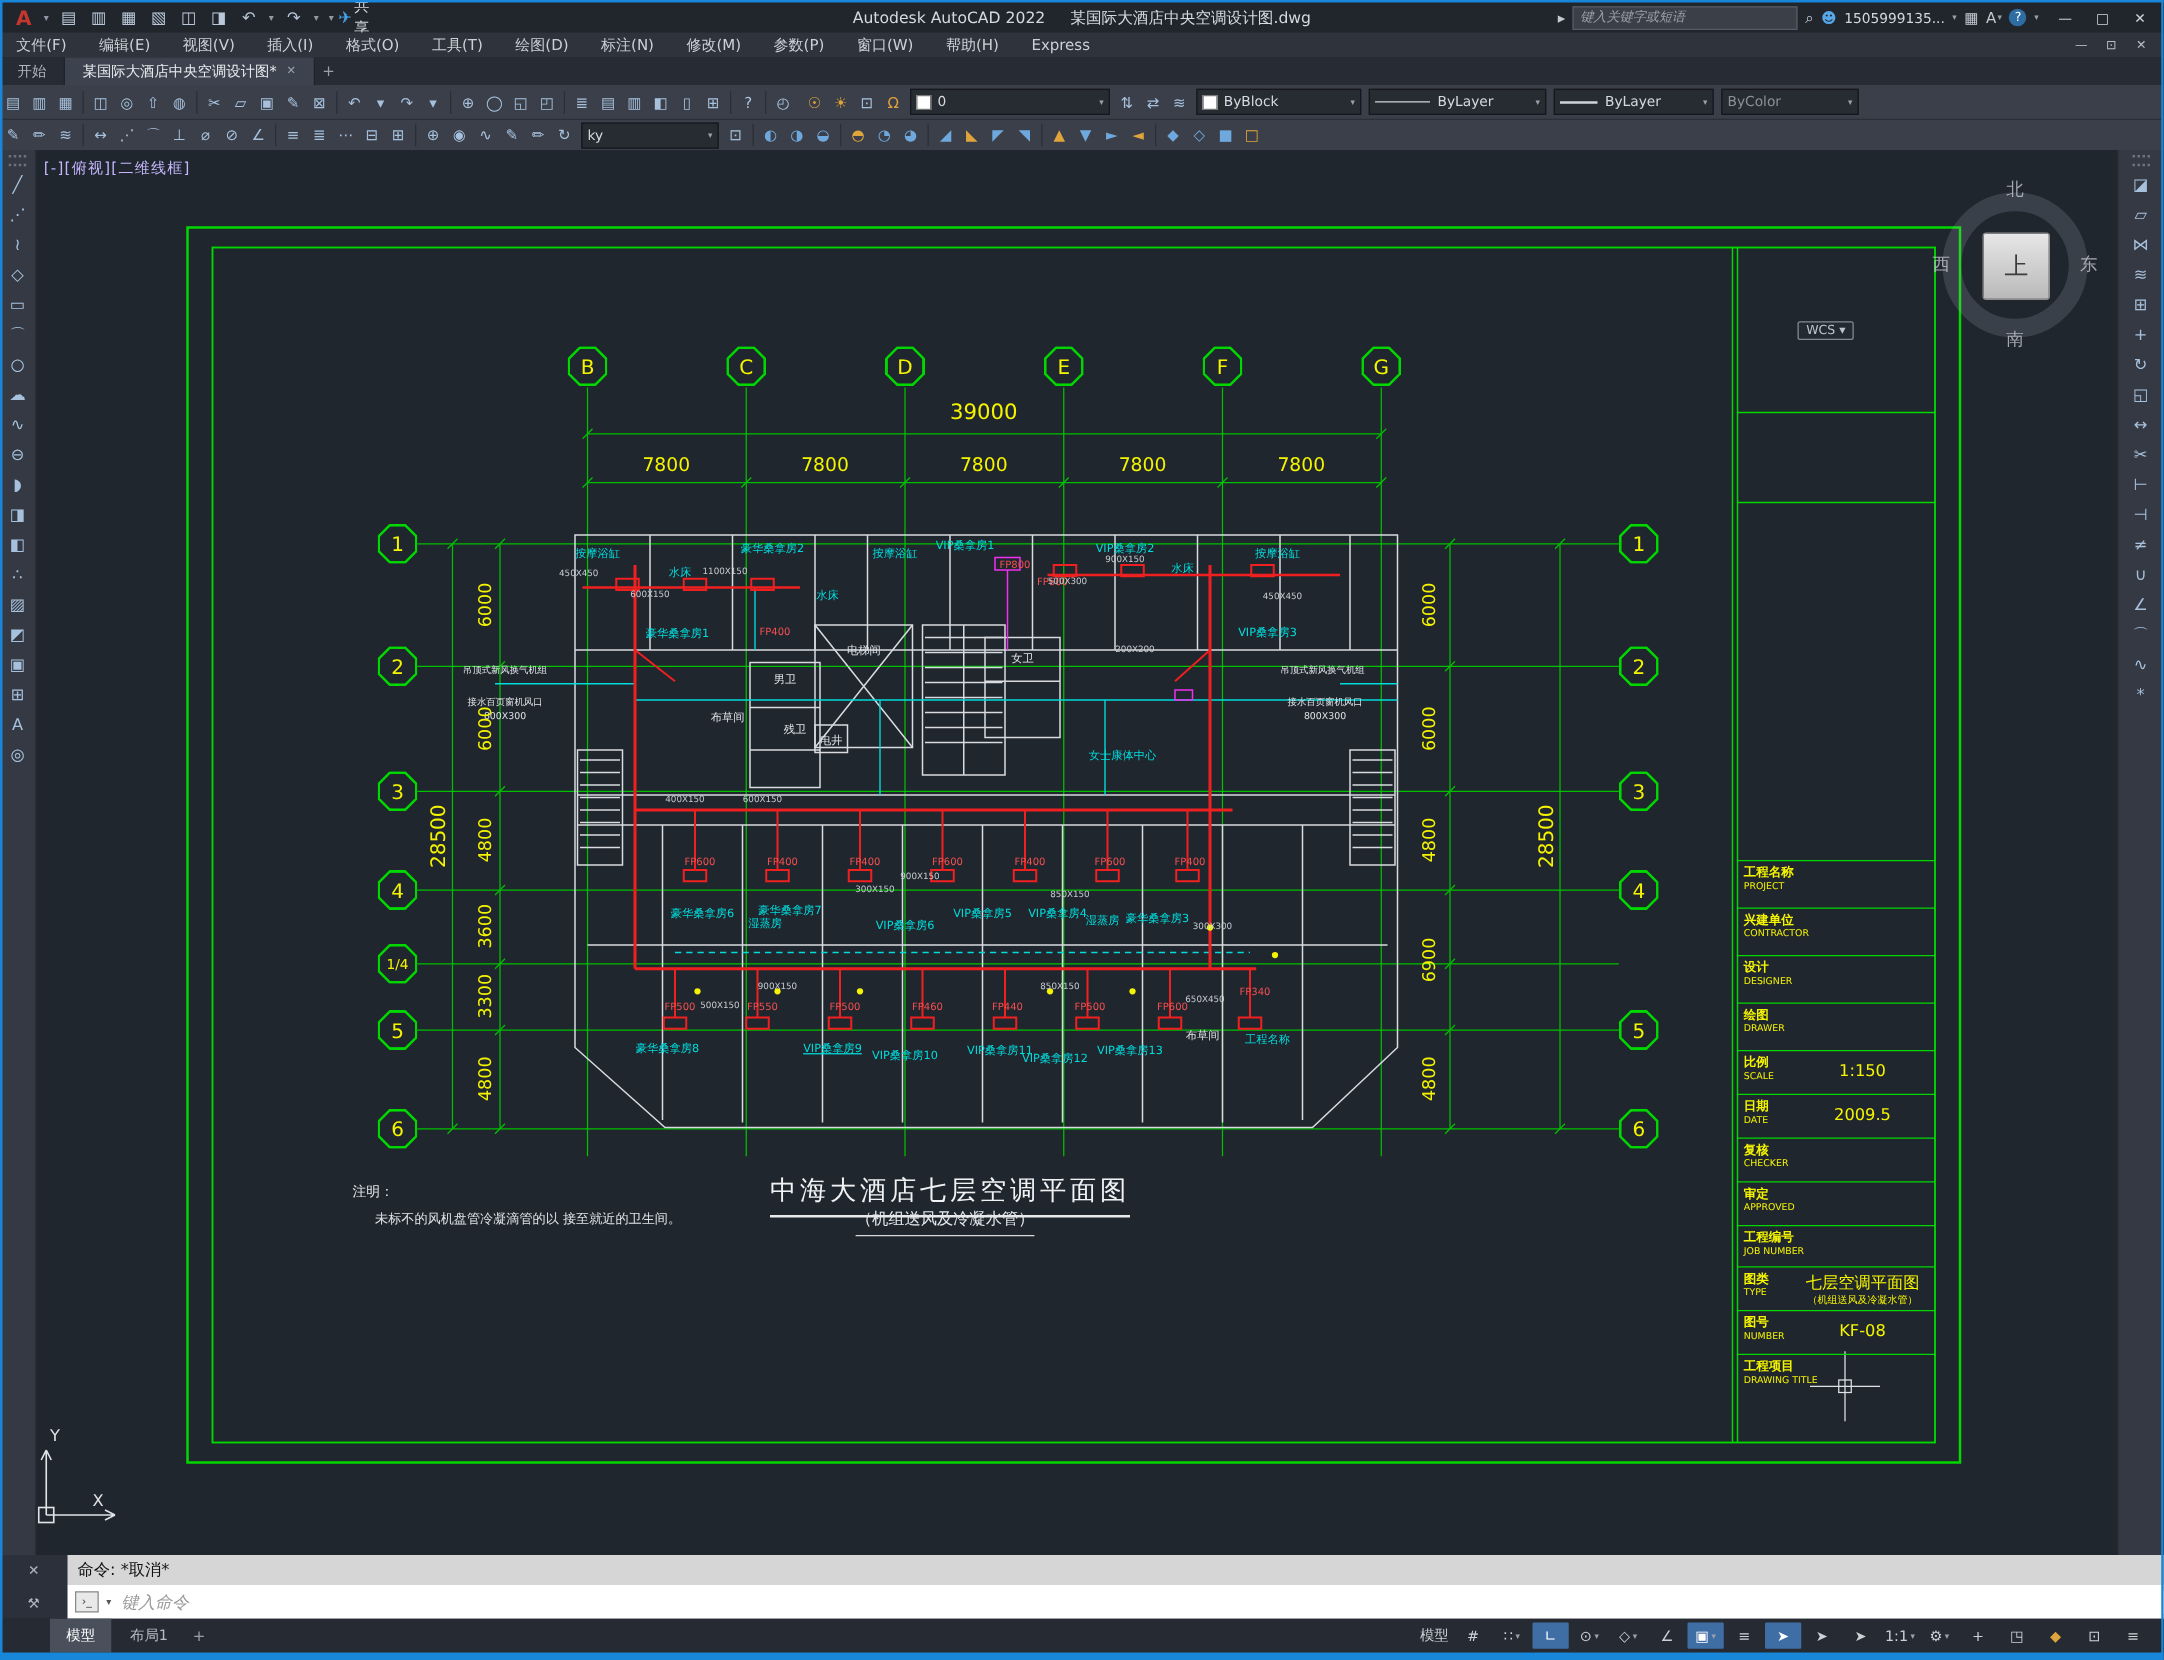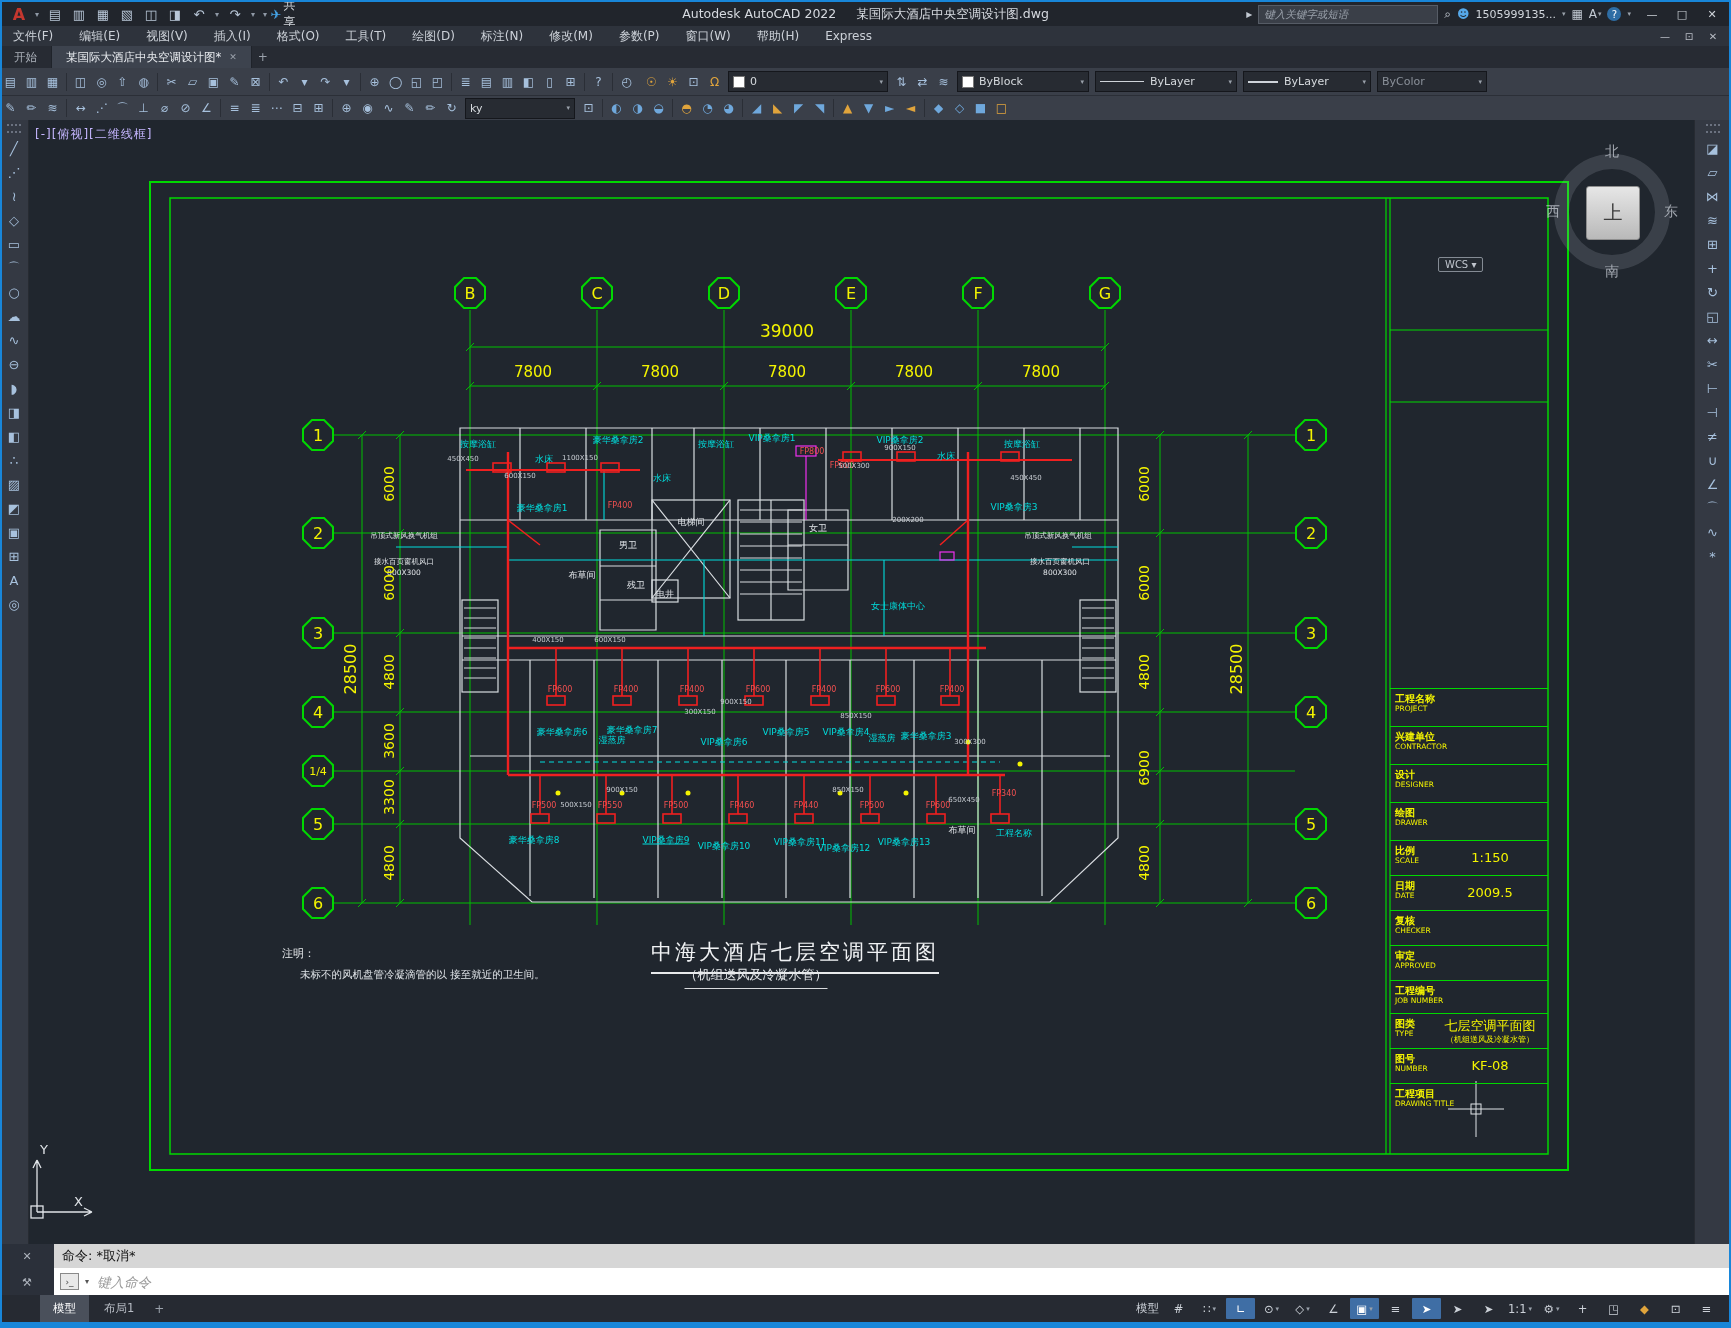--- a/index.html
+++ b/index.html
@@ -514,21 +514,21 @@
   <div class="vc-lab" style="left:1525px;top:92px">西</div>
   <div class="vc-lab" style="left:1643px;top:92px">东</div>
   <div class="vc-lab" style="left:1584px;top:152px">南</div>
   <div class="wcs" style="left:1410px;top:137px">
     <span>WCS</span> ▾
   </div>
 
   <div class="ucs-lab" style="left:12px;top:1022px">Y</div>
   <div class="ucs-lab" style="left:46px;top:1074px">X</div>
 
-  <div class="plan-title" style="left:767px;top:818px">中海大酒店七层空调平面图</div>
+  <div class="plan-title" style="left:732px;top:818px">中海大酒店七层空调平面图</div>
   <div class="plan-sub" style="left:728px;top:846px">（机组送风及冷凝水管）</div>
   <div class="note-t" style="left:254px;top:826px">注明：</div>
   <div class="note-b" style="left:272px;top:848px">未标不的风机盘管冷凝滴管的以  接至就近的卫生间。</div>
 
   <div id="gen-labels">
       <span class="lbl lbl-cyan" style="left: 450px; top: 324px;">按摩浴缸</span>
       <span class="lbl lbl-cyan" style="left: 516px; top: 339px;">水床</span>
       <span class="lbl lbl-cyan" style="left: 590px; top: 320px;">豪华桑拿房2</span>
       <span class="lbl lbl-cyan" style="left: 688px; top: 324px;">按摩浴缸</span>
       <span class="lbl lbl-cyan" style="left: 744px; top: 318px;">VIP桑拿房1</span>

